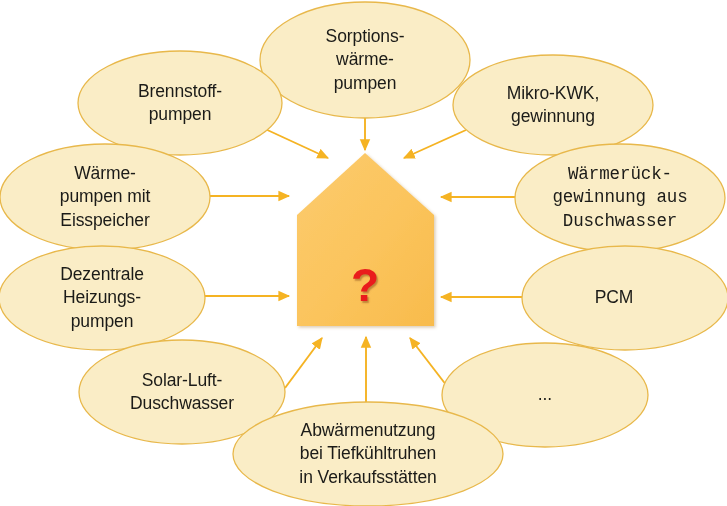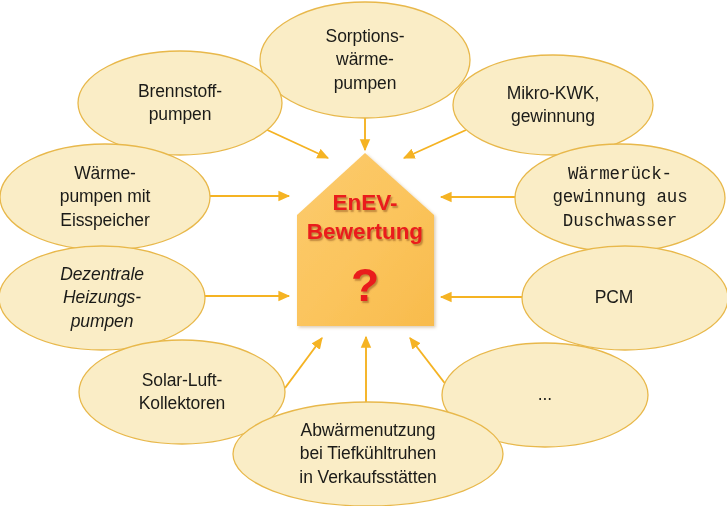--- a/index.html
+++ b/index.html
@@ -122,29 +122,27 @@
       <div class="node-label" style="left: 78px; top: 51px; width: 204px; height: 104px;">Brennstoff-
 pumpen</div>
       <div class="node-label" style="left: 453px; top: 55px; width: 200px; height: 100px;">Mikro-KWK,
 gewinnung</div>
       <div class="node-label" style="left: 0px; top: 144px; width: 210px; height: 106px;">Wärme-
 pumpen mit
 Eisspeicher</div>
       <div class="node-label" style="left: 515px; top: 144px; width: 210px; height: 108px; font-family: Liberation Mono, monospace;">Wärmerück-
 gewinnung aus
 Duschwasser</div>
-      <div class="node-label" style="left: -1px; top: 246px; width: 206px; height: 104px; font-style: italic;">Dezentrale
+      <div class="node-label" style="left: -1px; top: 246px; width: 206px; height: 104px;">Dezentrale
 Heizungs-
 pumpen</div>
       <div class="node-label" style="left: 511px; top: 246px; width: 206px; height: 104px;">PCM</div>
       <div class="node-label" style="left: 79px; top: 340px; width: 206px; height: 104px;">Solar-Luft-
-Kollektoren</div>
+Duschwasser</div>
       <div class="node-label" style="left: 442px; top: 343px; width: 206px; height: 104px;">...</div>
       <div class="node-label" style="left: 233px; top: 402px; width: 270px; height: 104px;">Abwärmenutzung
 bei Tiefkühltruhen
 in Verkaufsstätten</div>
     </div>
 
-  <div id="center-title" class="center-label">EnEV-
-Bewertung</div>
   <div id="center-question" class="center-label">?</div>
 
 </div>
 
 </body></html>

